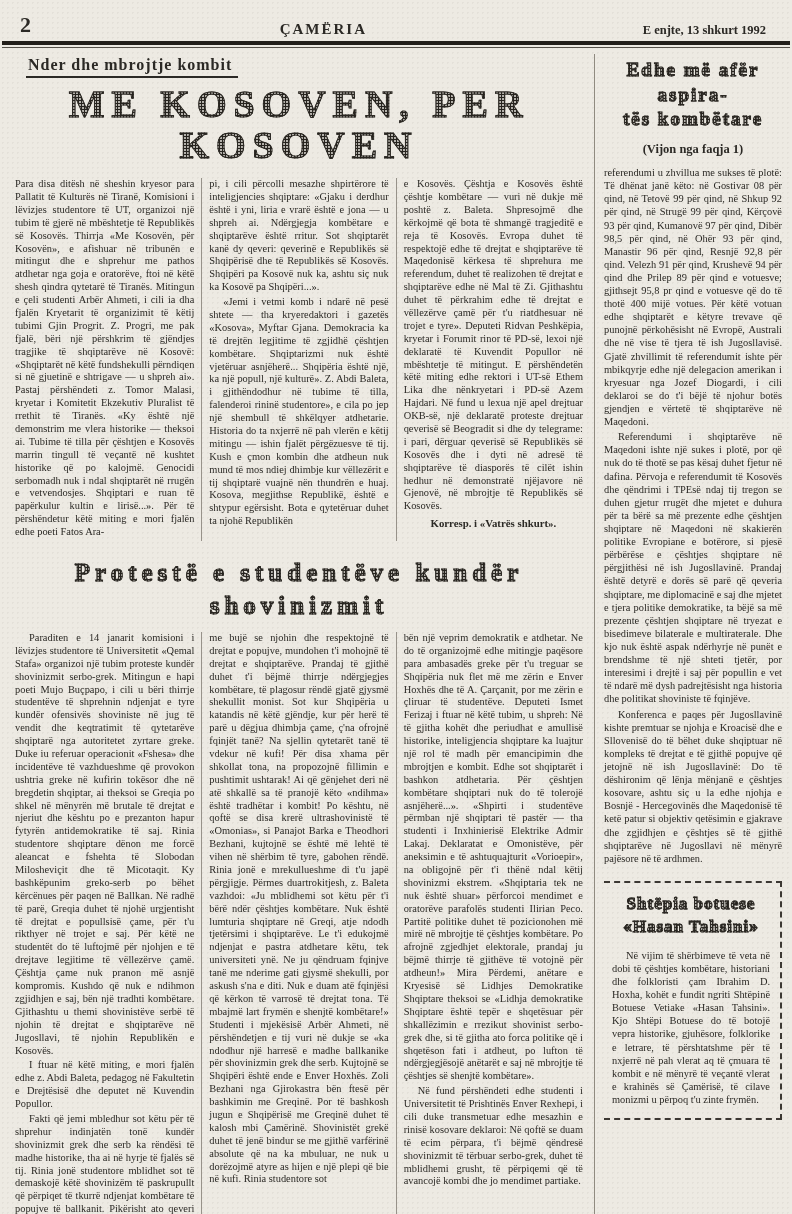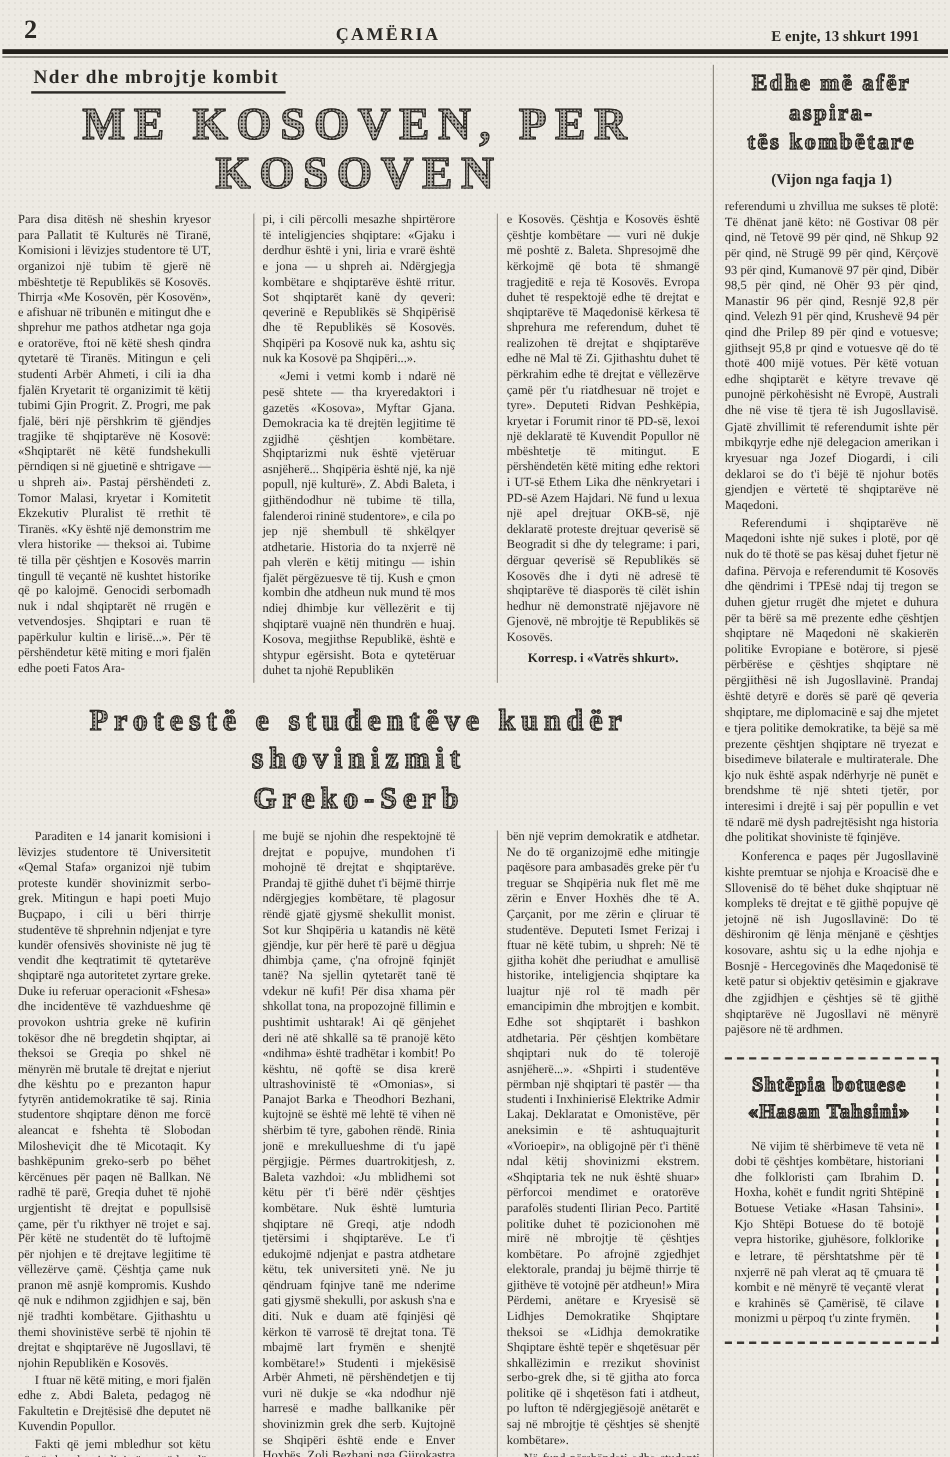--- a/index.html
+++ b/index.html
@@ -92,21 +92,21 @@
   }
   
   .cols{display:flex;align-items:stretch;}
   .col{
     flex:1;
     padding:0 7px;
     text-align:justify;
     font-size:10.4px;
     line-height:1.24;
   }
-  .col + .col{border-left:1px solid #97928a;margin-left:28px;}
+  .col + .col{border-left:1px solid #97928a;}
   .col p{margin:0 0 2px 0;text-indent:14px;}
   .col p.cont{text-indent:0;}
   .byline{
     font-weight:bold;
     text-align:center;
     font-size:10.8px;
     margin-top:4px;
   }
   .article-protest{margin-top:16px;}
   
@@ -145,21 +145,21 @@
   }
 </style>
 </head>
 <body>
 
 <div class="page">
 
   <header class="masthead">
     <span class="m-pageno">2</span>
     <span class="m-title">ÇAMËRIA</span>
-    <span class="m-date">E enjte, 13 shkurt 1991</span>
+    <span class="m-date">E enjte, 13 shkurt 1992</span>
   </header>
   <div class="masthead-rule"></div>
 
   <div class="content">
 
     <div class="main">
 
       <section>
         <div class="kicker">Nder dhe mbrojtje kombit</div>
         <h1 class="h1 stipple">
@@ -177,21 +177,20 @@
           <div class="col">
             <p class="cont">e Kosovës. Çështja e Kosovës është çështje kombëtare — vuri në dukje më poshtë z. Baleta. Shpresojmë dhe kërkojmë që bota të shmangë tragjeditë e reja të Kosovës. Evropa duhet të respektojë edhe të drejtat e shqiptarëve të Maqedonisë kërkesa të shprehura me referendum, duhet të realizohen të drejtat e shqiptarëve edhe në Mal të Zi. Gjithashtu duhet të përkrahim edhe të drejtat e vëllezërve çamë për t'u riatdhesuar në trojet e tyre». Deputeti Ridvan Peshkëpia, kryetar i Forumit rinor të PD-së, lexoi një deklaratë të Kuvendit Popullor në mbështetje të mitingut. E përshëndetën këtë miting edhe rektori i UT-së Ethem Lika dhe nënkryetari i PD-së Azem Hajdari. Në fund u lexua një apel drejtuar OKB-së, një deklaratë proteste drejtuar qeverisë së Beogradit si dhe dy telegrame: i pari, dërguar qeverisë së Republikës së Kosovës dhe i dyti në adresë të shqiptarëve të diasporës të cilët ishin hedhur në demonstratë njëjavore në Gjenovë, në mbrojtje të Republikës së Kosovës.</p>
             <div class="byline">Korresp. i «Vatrës shkurt».</div>
           </div>
         </div>
       </section>
 
       <section class="article-protest">
         <h2 class="h2 stipple">
           <span>Protestë e studentëve kundër shovinizmit</span><br>
-          <span>Greko-Serb</span>
         </h2>
         <div class="cols">
           <div class="col">
             <p>Paraditen e 14 janarit komisioni i lëvizjes studentore të Universitetit «Qemal Stafa» organizoi një tubim proteste kundër shovinizmit serbo-grek. Mitingun e hapi poeti Mujo Buçpapo, i cili u bëri thirrje studentëve të shprehnin ndjenjat e tyre kundër ofensivës shoviniste në jug të vendit dhe keqtratimit të qytetarëve shqiptarë nga autoritetet zyrtare greke. Duke iu referuar operacionit «Fshesa» dhe incidentëve të vazhdueshme që provokon ushtria greke në kufirin tokësor dhe në bregdetin shqiptar, ai theksoi se Greqia po shkel në mënyrën më brutale të drejtat e njeriut dhe kështu po e prezanton hapur fytyrën antidemokratike të saj. Rinia studentore shqiptare dënon me forcë aleancat e fshehta të Slobodan Milosheviçit dhe të Micotaqit. Ky bashkëpunim greko-serb po bëhet kërcënues për paqen në Ballkan. Në radhë të parë, Greqia duhet të njohë urgjentisht të drejtat e popullsisë çame, për t'u rikthyer në trojet e saj. Për këtë ne studentët do të luftojmë për njohjen e të drejtave legjitime të vëllezërve çamë. Çështja çame nuk pranon më asnjë kompromis. Kushdo që nuk e ndihmon zgjidhjen e saj, bën një tradhti kombëtare. Gjithashtu u themi shovinistëve serbë të njohin të drejtat e shqiptarëve në Jugosllavi, të njohin Republikën e Kosovës.</p>
             <p>I ftuar në këtë miting, e mori fjalën edhe z. Abdi Baleta, pedagog në Fakultetin e Drejtësisë dhe deputet në Kuvendin Popullor.</p>
             <p>Fakti që jemi mbledhur sot këtu për të shprehur indinjatën tonë kundër shovinizmit grek dhe serb ka rëndësi të madhe historike, tha ai në hyrje të fjalës së tij. Rinia jonë studentore mblidhet sot të demaskojë këtë shovinizëm të paskrupullt që përpiqet të tkurrë ndjenjat kombëtare të popujve të ballkanit. Pikërisht ato qeveri që pretendojnë</p>
           </div>
           <div class="col">
             <p class="cont">me bujë se njohin dhe respektojnë të drejtat e popujve, mundohen t'i mohojnë të drejtat e shqiptarëve. Prandaj të gjithë duhet t'i bëjmë thirrje ndërgjegjes kombëtare, të plagosur rëndë gjatë gjysmë shekullit monist. Sot kur Shqipëria u katandis në këtë gjëndje, kur për herë të parë u dëgjua dhimbja çame, ç'na ofrojnë fqinjët tanë? Na sjellin qytetarët tanë të vdekur në kufi! Për disa xhama për shkollat tona, na propozojnë fillimin e pushtimit ushtarak! Ai që gënjehet deri në atë shkallë sa të pranojë këto «ndihma» është tradhëtar i kombit! Po kështu, në qoftë se disa krerë ultrashovinistë të «Omonias», si Panajot Barka e Theodhori Bezhani, kujtojnë se është më lehtë të vihen në shërbim të tyre, gabohen rëndë. Rinia jonë e mrekullueshme di t'u japë përgjigje. Përmes duartrokitjesh, z. Baleta vazhdoi: «Ju mblidhemi sot këtu për t'i bërë ndër çështjes kombëtare. Nuk është lumturia shqiptare në Greqi, atje ndodh tjetërsimi i shqiptarëve. Le t'i edukojmë ndjenjat e pastra atdhetare këtu, tek universiteti ynë. Ne ju qëndruam fqinjve tanë me nderime gati gjysmë shekulli, por askush s'na e diti. Nuk e duam atë fqinjësi që kërkon të varrosë të drejtat tona. Të mbajmë lart frymën e shenjtë kombëtare!» Studenti i mjekësisë Arbër Ahmeti, në përshëndetjen e tij vuri në dukje se «ka ndodhur një harresë e madhe ballkanike për shovinizmin grek dhe serb. Kujtojnë se Shqipëri është ende e Enver Hoxhës. Zoli Bezhani nga Gjirokastra bën ftesë për bashkimin me Greqinë. Por të bashkosh jugun e Shqipërisë me Greqinë duhet të kalosh mbi Çamërinë. Shovinistët grekë duhet të jenë bindur se me gjithë varfërinë absolute që na ka mbuluar, ne nuk u dorëzojmë atyre as hijen e një plepi që bie në kufi. Rinia studentore sot</p>
           </div>

